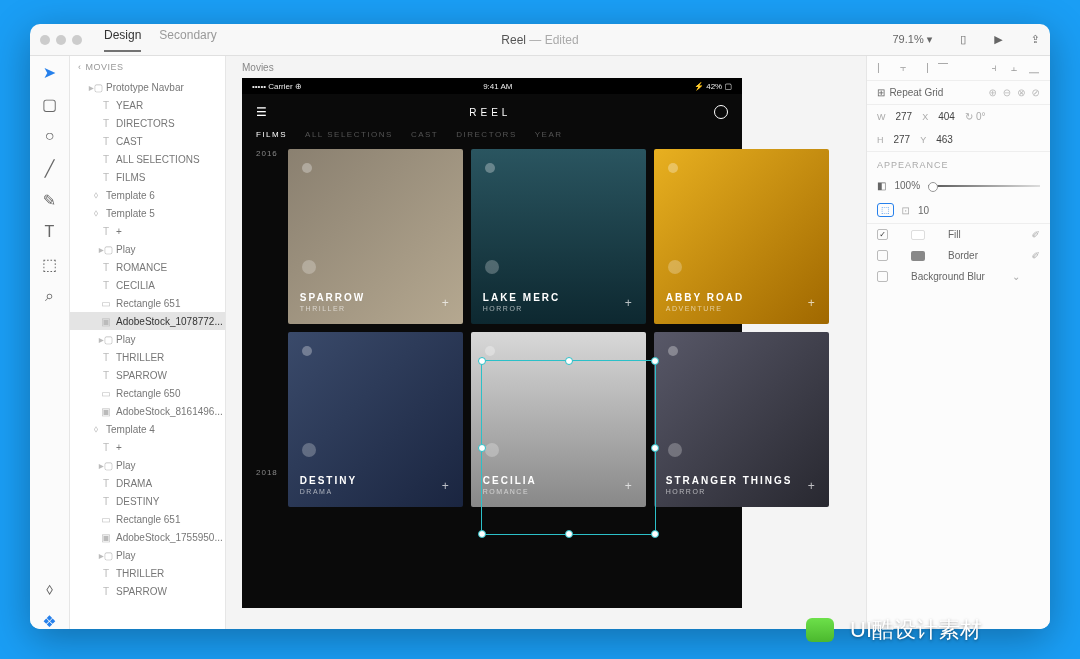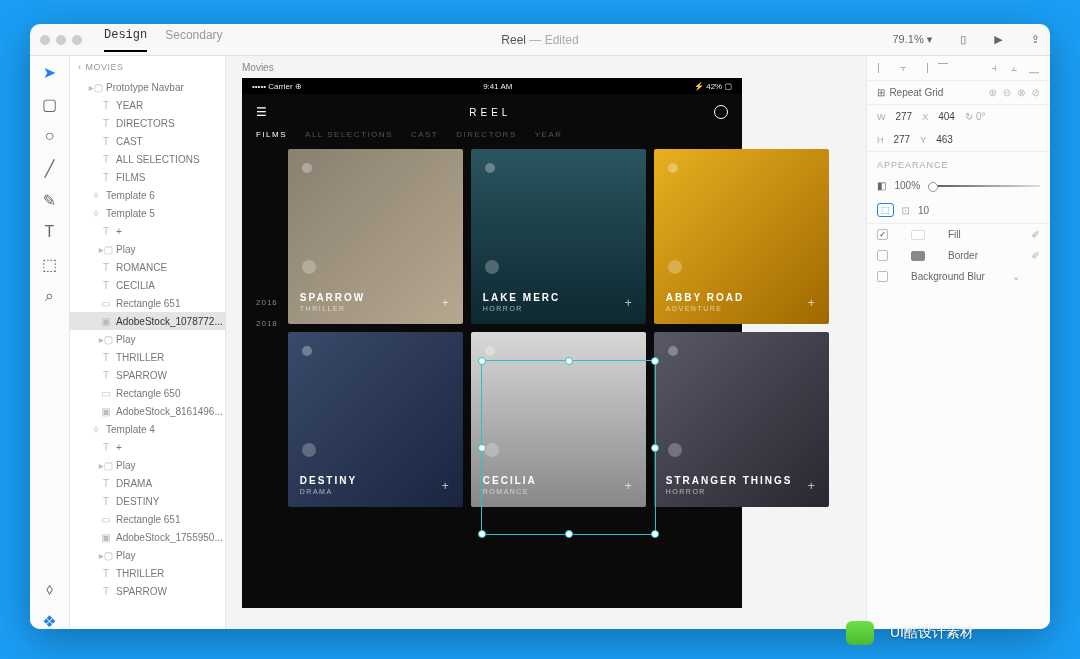--- a/index.html
+++ b/index.html
@@ -3,21 +3,21 @@
 <meta charset="utf-8">
 <style>
 * { margin: 0; padding: 0; box-sizing: border-box; font-family: -apple-system, BlinkMacSystemFont, "Segoe UI", sans-serif; }
 body { background: #1a9ef5; width: 1080px; height: 659px; overflow: hidden; position: relative; }
 .window { position: absolute; top: 24px; left: 30px; width: 1020px; height: 605px; background: #f8f8f8; border-radius: 10px; box-shadow: 0 10px 40px rgba(0,0,0,.3); display: flex; flex-direction: column; overflow: hidden; }
 .titlebar { height: 32px; display: flex; align-items: center; padding: 0 10px; border-bottom: 1px solid #e0e0e0; position: relative; }
 .traffic { display: flex; gap: 6px; }
 .traffic span { width: 10px; height: 10px; border-radius: 50%; background: #ccc; }
 .tabs { display: flex; gap: 18px; margin-left: 22px; }
 .tabs div { font-size: 12px; color: #999; padding-bottom: 8px; cursor: pointer; }
-.tabs .active { color: #333; border-bottom: 2px solid #000000; font-family: Liberation Mono, monospace; }
+.tabs .active { color: #333; border-bottom: 2px solid #737373; }
 .doc-title { position: absolute; left: 50%; transform: translateX(-50%); font-size: 12px; color: #555; }
 .doc-title .ed { color: #aaa; }
 .title-right { position: absolute; right: 10px; display: flex; align-items: center; gap: 28px; color: #666; font-size: 11px; }
 .body { flex: 1; display: flex; overflow: hidden; }
 .toolcol { width: 40px; background: #fbfbfb; border-right: 1px solid #e6e6e6; display: flex; flex-direction: column; align-items: center; padding-top: 8px; gap: 16px; color: #666; }
 .toolcol .tool { width: 16px; height: 16px; display: flex; align-items: center; justify-content: center; cursor: pointer; }
 .toolcol .spacer { flex: 1; }
 .layers { width: 156px; background: #fff; border-right: 1px solid #e6e6e6; overflow-y: auto; font-size: 10px; color: #777; }
 .layers-head { display: flex; align-items: center; padding: 6px 8px; color: #999; font-size: 9px; letter-spacing: .5px; }
 .layers-head .chev { margin-right: 4px; }
@@ -29,21 +29,21 @@
 .artboard { position: absolute; top: 22px; left: 16px; width: 500px; height: 530px; background: #0a0a0a; }
 .statusbar { height: 16px; background: #000; display: flex; align-items: center; justify-content: space-between; padding: 0 10px; color: #eee; font-size: 8px; }
 .app-head { height: 36px; display: flex; align-items: center; justify-content: space-between; padding: 0 14px; }
 .hamburger { color: #fff; font-size: 12px; }
 .brand { color: #fff; font-size: 10px; letter-spacing: 4px; }
 .circle { width: 14px; height: 14px; border: 1.5px solid #fff; border-radius: 50%; }
 .app-nav { display: flex; gap: 18px; padding: 0 14px 10px; font-size: 8px; letter-spacing: 1.5px; }
 .app-nav span { color: #555; }
 .app-nav .on { color: #fff; }
 .grid-wrap { display: flex; padding: 0 14px; gap: 10px; }
-.years { display: flex; flex-direction: column; justify-content: center; gap: 12px; padding-bottom: 30px; font-size: 8px; color: #888; letter-spacing: 1px; }
+.years { display: flex; flex-direction: column; justify-content: space-between; gap: 12px; padding-bottom: 30px; font-size: 8px; color: #888; letter-spacing: 1px; }
 .cards { display: grid; grid-template-columns: repeat(3, 175px); gap: 8px; }
 .card { width: 175px; height: 175px; position: relative; border-radius: 2px; overflow: hidden; display: flex; flex-direction: column; justify-content: flex-end; padding: 12px; }
 .card .dot { position: absolute; top: 14px; left: 14px; width: 10px; height: 10px; border-radius: 50%; background: rgba(255,255,255,.3); }
 .card .dot2 { position: absolute; bottom: 50px; left: 14px; width: 14px; height: 14px; border-radius: 50%; background: rgba(255,255,255,.25); }
 .card .plus { position: absolute; bottom: 14px; right: 14px; color: rgba(255,255,255,.7); font-size: 12px; }
 .card h4 { color: #fff; font-size: 10px; letter-spacing: 2px; font-weight: 600; margin-bottom: 2px; }
 .card p { color: rgba(255,255,255,.6); font-size: 7px; letter-spacing: 1.5px; }
 .c1 { background: linear-gradient(135deg, #8a8070, #b5a890); }
 .c2 { background: linear-gradient(180deg, #2a5560, #0d2830); }
 .c3 { background: linear-gradient(135deg, #e8b020, #a06800); }
@@ -62,21 +62,21 @@
 .dim .lbl { color: #aaa; font-size: 9px; }
 .dim .val { color: #444; font-size: 10px; }
 .section-head { font-size: 9px; letter-spacing: 1px; color: #aaa; padding: 8px 10px 4px; }
 .opacity-slider { flex: 1; height: 2px; background: linear-gradient(to right, #555, #ddd); position: relative; }
 .opacity-slider::after { content: ''; position: absolute; left: 0; top: -3px; width: 8px; height: 8px; background: #fff; border: 1px solid #999; border-radius: 50%; }
 .prop-row { display: flex; align-items: center; padding: 5px 10px; gap: 23px; }
 .chk { width: 11px; height: 11px; border: 1px solid #bbb; border-radius: 2px; display: flex; align-items: center; justify-content: center; font-size: 8px; color: #333; }
 .chk.on::after { content: '✓'; }
 .swatch { width: 14px; height: 10px; border-radius: 2px; }
 .eyedrop { margin-left: auto; color: #aaa; }
-.wm-chat { position: absolute; right: 106px; bottom: 14px; color: #fff; font-size: 14px; font-weight: 500; display: flex; align-items: center; gap: 16px; text-shadow: 0 1px 3px rgba(0,0,0,.4); }
+.wm-chat { position: absolute; right: 98px; bottom: 14px; color: #fff; font-size: 22px; font-weight: 500; display: flex; align-items: center; gap: 16px; text-shadow: 0 1px 3px rgba(0,0,0,.4); }
 .wm-chat .bubble { width: 28px; height: 24px; background: linear-gradient(#6de04a, #4bb82e); border-radius: 6px; position: relative; }
 </style>
 </head>
 <body>
 
 <div class="window">
   <div class="titlebar">
     <div class="traffic">
       <span></span>
       <span></span>

